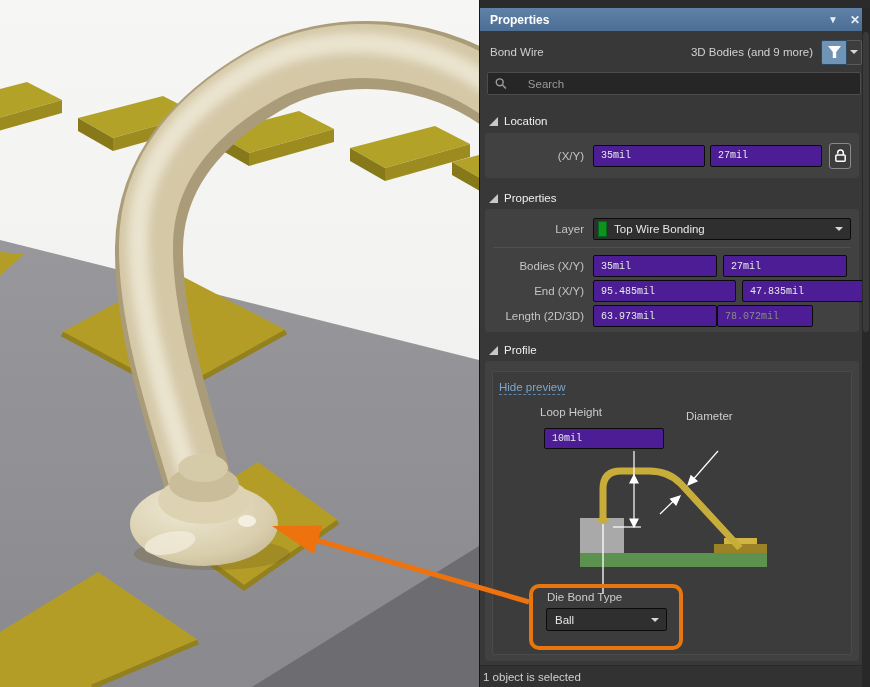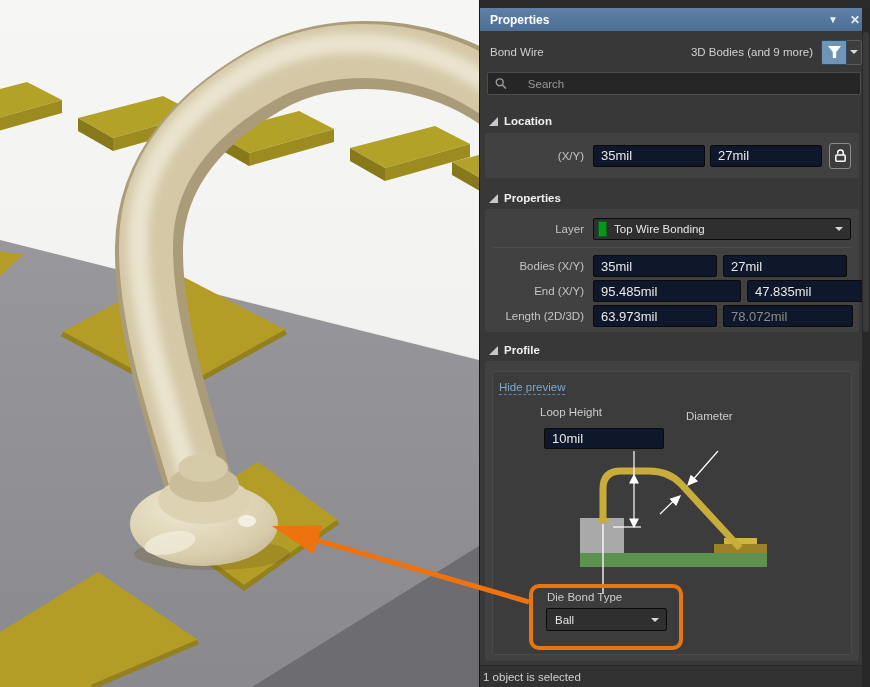--- a/index.html
+++ b/index.html
@@ -36,27 +36,27 @@
               border-top:4px solid #d8d8d8; }
 
   .searchbox { position:absolute; left:7px; top:72px; width:374px; height:23px; background:#262626;
                border:1px solid #4c4c4c; border-radius:2px; display:flex; align-items:center; padding:0 7px; }
   .searchbox input { background:transparent; border:none; outline:none; color:#cfcfcf; font-size:11.5px;
                width:100%; margin-left:21px; font-family:"Liberation Sans",sans-serif; }
   .searchbox input::placeholder { color:#9a9a9a; }
 
   .sect-hdr { position:absolute; left:9px; display:flex; align-items:center; gap:6px; cursor:default; }
   .sect-hdr svg { display:block; }
-  .sect-hdr .t { font-weight:bold; color:#efefef; }
+  .sect-hdr .t { font-weight:normal; color:#efefef; }
 
   .band { position:absolute; left:5px; width:374px; background:#414141; border-radius:3px; }
   .frow { display:flex; align-items:center; }
   .flabel { flex:0 0 108px; text-align:right; color:#c4c4c4; padding-right:9px; white-space:nowrap; }
-  .inp { height:22px; background:#0f172a; border:1px solid #0b0b0b; border-radius:2px; color:#e9e9e9;
-         font-size:13px; padding:0 7px; font-family:Liberation Sans, sans-serif; outline:none; }
+  .inp { height:22px; background:#4c1d95; border:1px solid #0b0b0b; border-radius:2px; color:#e9e9e9;
+         font-size:10px; padding:0 7px; font-family:Liberation Mono, monospace; outline:none; }
   .inp.dis { color:#8b8b8b; }
   .lockbtn { width:26px; height:26px; margin-left:7px; background:#3d3d3d; border:1px solid #8a8a8a;
              border-radius:3px; display:flex; align-items:center; justify-content:center; }
 
   .dd { height:22px; background:#2f2f2f; border:1px solid #0c0c0c; border-radius:2px;
         display:flex; align-items:center; padding:0 7px 0 4px; color:#e6e6e6; }
   .dd .sw { width:9px; height:16px; background:var(--c-layer_green,#0f9318); border:1px solid #062; margin-right:7px; }
   .dd .txt { flex:1; white-space:nowrap; overflow:hidden; }
   .divider { height:1px; background:#4e4e4e; margin:7px 8px 7px 8px; }
 
@@ -219,21 +219,21 @@
         <input class="inp" style="width: 124px; margin-left: 6px;" value="27mil">
       </div>
       <div class="frow" style="height:22px; margin-bottom:3px;">
         <span class="flabel">End (X/Y)</span>
         <input class="inp" style="width: 148px;" value="95.485mil">
         <input class="inp" style="width: 124px; margin-left: 6px;" value="47.835mil">
       </div>
       <div class="frow" style="height:22px;">
         <span class="flabel">Length (2D/3D)</span>
         <input class="inp" style="width: 124px;" value="63.973mil">
-        <input class="inp dis" style="width: 130px; margin-left: 6px;" disabled="" value="78.072mil">
+        <input class="inp dis" style="width: 96px; " disabled="" value="78.072mil">
       </div>
     </div>
 
     <div class="sect-hdr" style="top:344px;">
       <svg width="9" height="9" viewBox="0 0 9 9">
         <polygon points="9,0 9,9 0,9" fill="#c8c8c8"></polygon>
         </svg>
       <span class="t">Profile</span>
     </div>
     <div class="band" style="top:361px; height:300px;">

